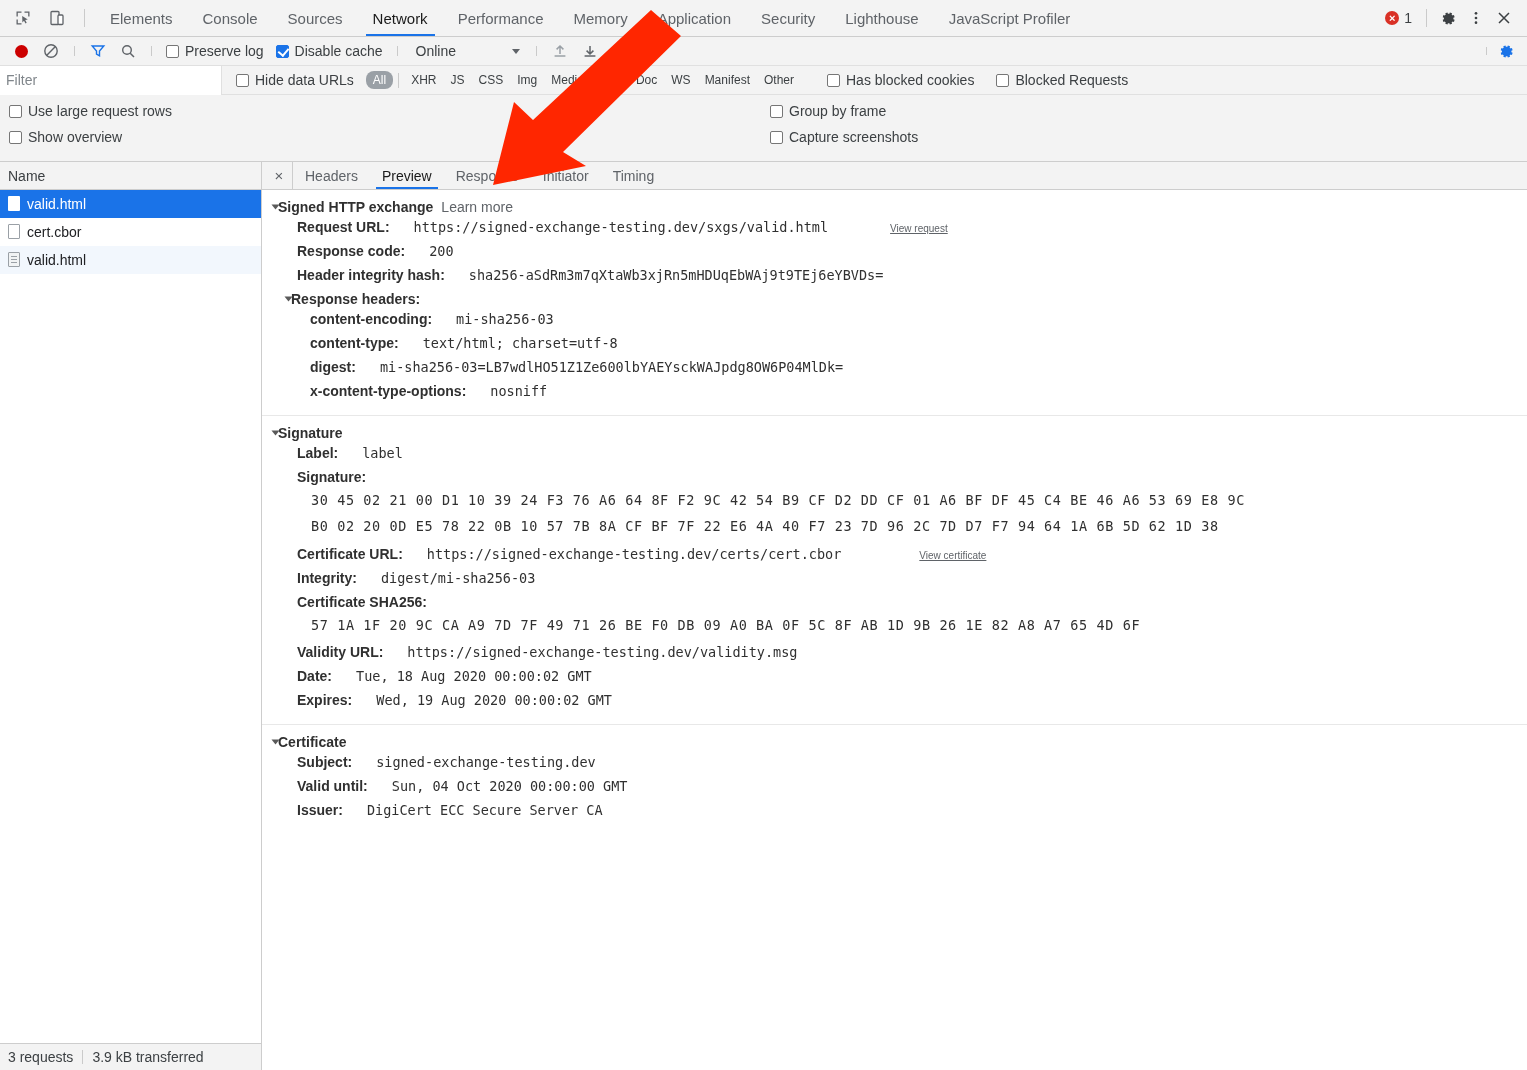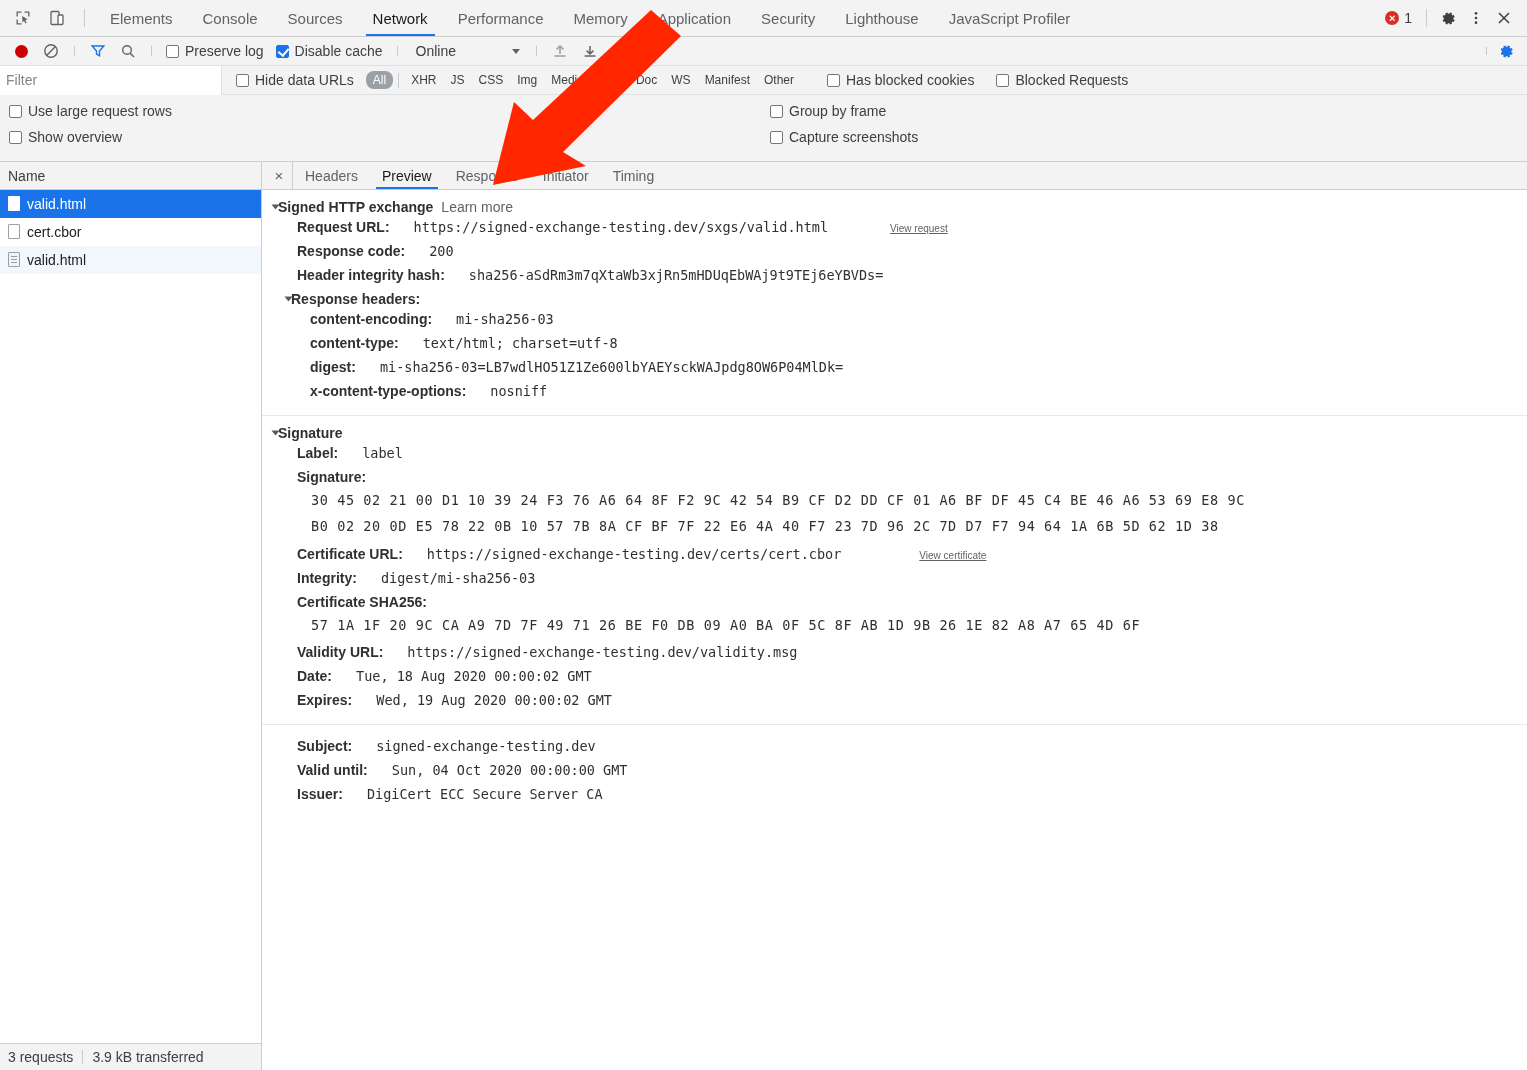--- a/index.html
+++ b/index.html
@@ -560,20 +560,24 @@
             <span class="rk">Date:</span>
             <span class="rv">Tue, 18 Aug 2020 00:00:02 GMT</span>
           </div>
           <div class="row">
             <span class="rk">Expires:</span>
             <span class="rv">Wed, 19 Aug 2020 00:00:02 GMT</span>
           </div>
         </div>
 
         <div class="sxg-section">
+          <div class="sec-title">
+            <span class="tri"></span>
+            <span class="sec-title-text">Certificate</span>
+          </div>
           <div class="row">
             <span class="rk">Subject:</span>
             <span class="rv">signed-exchange-testing.dev</span>
           </div>
           <div class="row">
             <span class="rk">Valid until:</span>
             <span class="rv">Sun, 04 Oct 2020 00:00:00 GMT</span>
           </div>
           <div class="row">
             <span class="rk">Issuer:</span>

